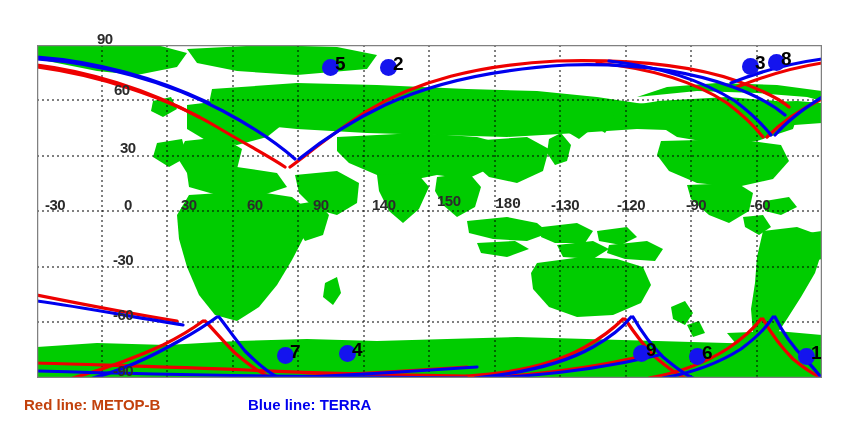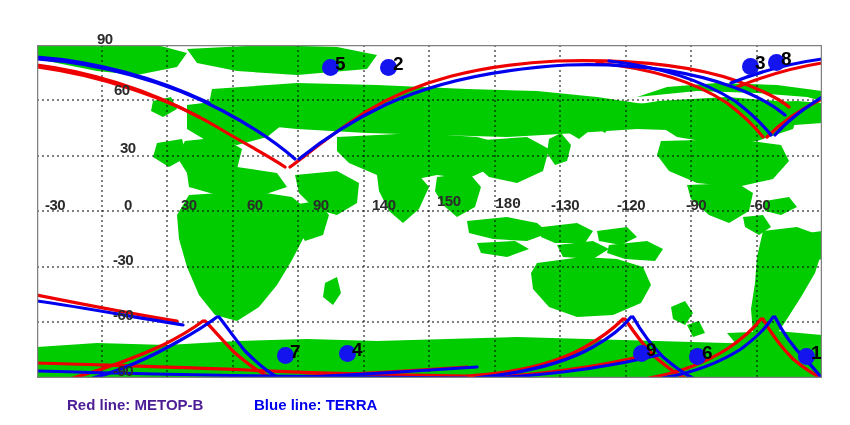--- a/index.html
+++ b/index.html
@@ -20,22 +20,22 @@
   .mdot{
     position:absolute;width:17px;height:17px;border-radius:50%;
     background:#1414ee;left:0;top:0;
   }
   .mlab{
     position:absolute;left:13px;top:-6px;color:#000000;
     font-weight:bold;font-size:19px;font-family:"Liberation Sans",sans-serif;
   }
   .legend{position:absolute;top:396px;font-weight:bold;font-size:15px;
     font-family:"Liberation Sans",sans-serif;white-space:nowrap;}
-  #leg-red{left:24px;color:#4c1d95;margin-left:43px;}
-  #leg-blue{left:248px;color:#0000ee;margin-left:6px;}
+  #leg-red{left:24px;color:#c2410c;}
+  #leg-blue{left:248px;color:#0000ee;}
   #leg-epoch{left:478px;color:#000000;}
 </style>
 </head>
 <body>
 
 <div id="stage">
 
   <div id="plot">
     <svg id="mapsvg" viewBox="0 0 785 333" preserveAspectRatio="none">
 

